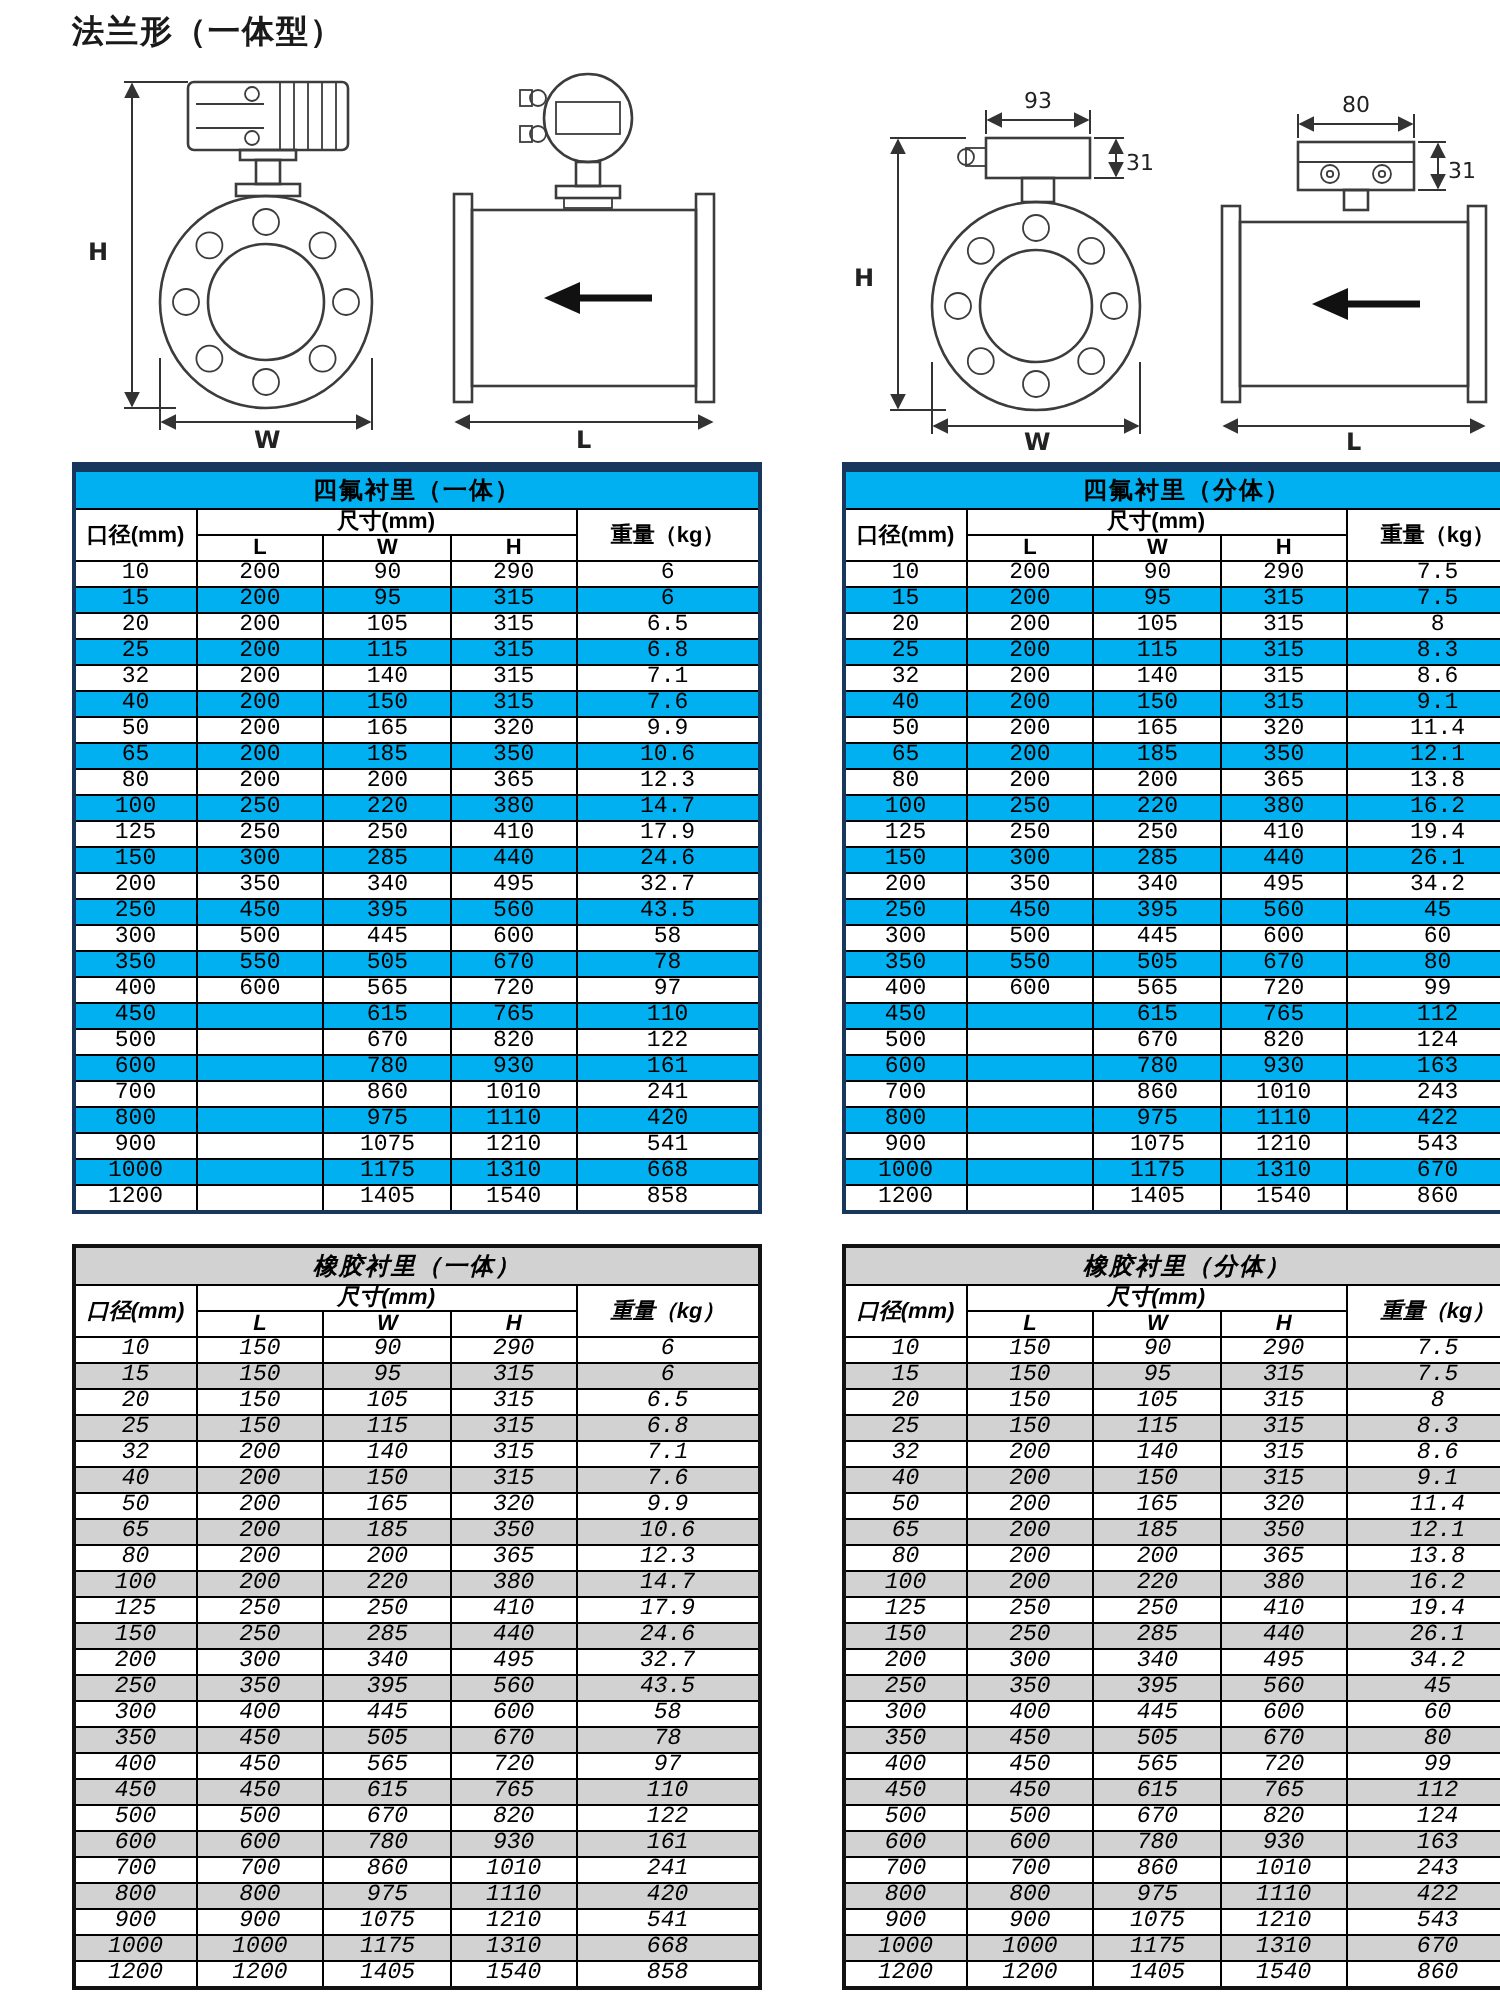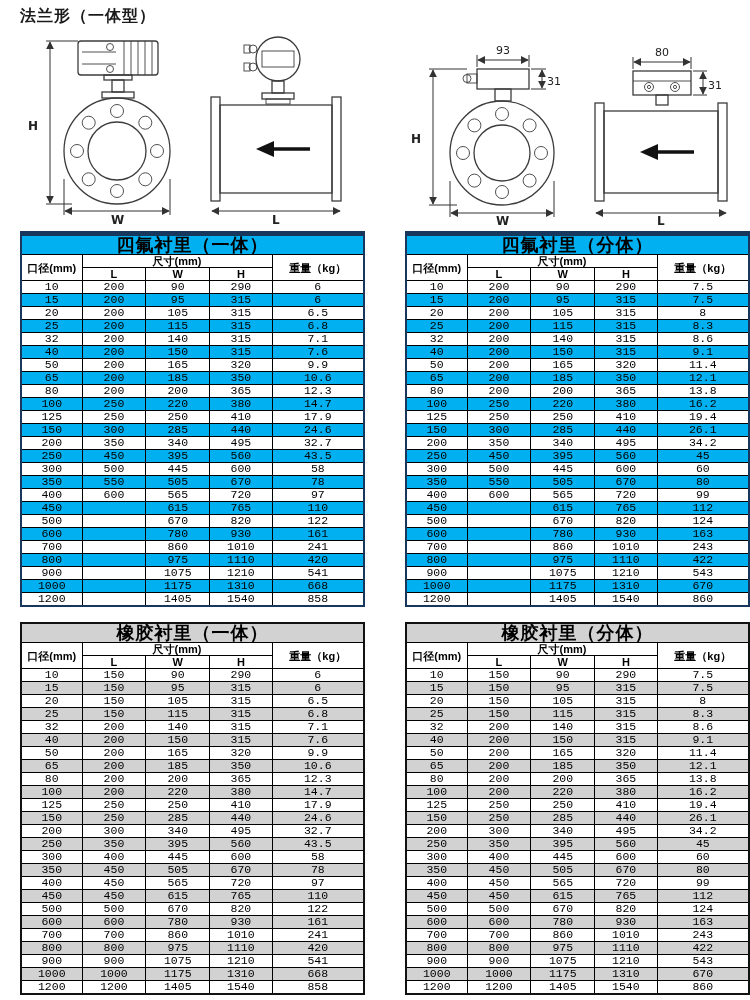--- a/index.html
+++ b/index.html
@@ -1,20 +1,21 @@
 <!DOCTYPE html>
 <html style="--blue: #00b0f0; --navy: #17375d; --gray: #d2d2d2;"><head>
 <meta charset="utf-8">
 <style>
   * { margin:0; padding:0; box-sizing:border-box; }
   html,body { background:#ffffff; }
   .page {
     position:relative; width:750px; height:1000px; background:#fff;
     font-family:"Liberation Sans","DejaVu Sans",sans-serif; color:#000;
     overflow:hidden;
+    padding-left:16px;
   }
   .grid {
     display:grid; grid-template-columns:345px 345px; column-gap:40px;
     padding-left:20px;
   }
   .titles { padding-top:6px; }
   .sec-title { font-size:16px; font-weight:bold; letter-spacing:1px; color:#1a1a1a; }
   .drawings svg { display:block; }
 
   
@@ -26,33 +27,33 @@
   .tbl col.c-l   { width:18.6%; }
   .tbl col.c-w   { width:18.6%; }
   .tbl col.c-h   { width:18.2%; }
   .tbl col.c-wt  { width:26.8%; }
   .tbl th, .tbl td {
     border:1px solid #000; padding:0; height:13px; line-height:12px;
     overflow:hidden; white-space:nowrap;
   }
   .tbl td { font-family:"Liberation Mono","DejaVu Sans Mono",monospace; font-size:11.5px; }
   .tbl thead th { font-family:"Liberation Sans","DejaVu Sans",sans-serif; font-weight:bold; }
-  .tbl .ttl { height:18px; line-height:18px; font-size:18px; letter-spacing:1px;text-align:center; }
+  .tbl .ttl { height:18px; line-height:18px; font-size:12px; letter-spacing:1px;text-align:center; }
   .tbl .sub { font-size:11px; }
   .tbl .lwh { font-size:11px; height:12px; }
 
   .tbl.blue { border:2px solid var(--navy); border-top:5px solid var(--navy); }
   .tbl.blue .ttl { background:var(--blue); }
   .tbl.blue tr.hl td { background:var(--blue); }
 
   .tbl.gray { border:2px solid #121212; }
   .tbl.gray .ttl { background:var(--gray); }
   .tbl.gray tr.hl td { background:var(--gray); }
 
-  .tables-row2 { margin-top:9px; }
+  .tables-row2 { margin-top:9px;font-style:italic; }
 
   
   .ln { fill:none; stroke:#3c3c3c; stroke-width:1.3; }
   .lnthin { fill:none; stroke:#3c3c3c; stroke-width:0.9; }
   .dim { fill:none; stroke:#333; stroke-width:1; }
   .dimtxt { font-family:"DejaVu Sans",sans-serif; font-size:12px; fill:#222; font-weight:bold; }
   .dimnum { font-family:"DejaVu Sans",sans-serif; font-size:11px; fill:#222; }
   .flow { fill:#111; }
 </style>
 </head>

